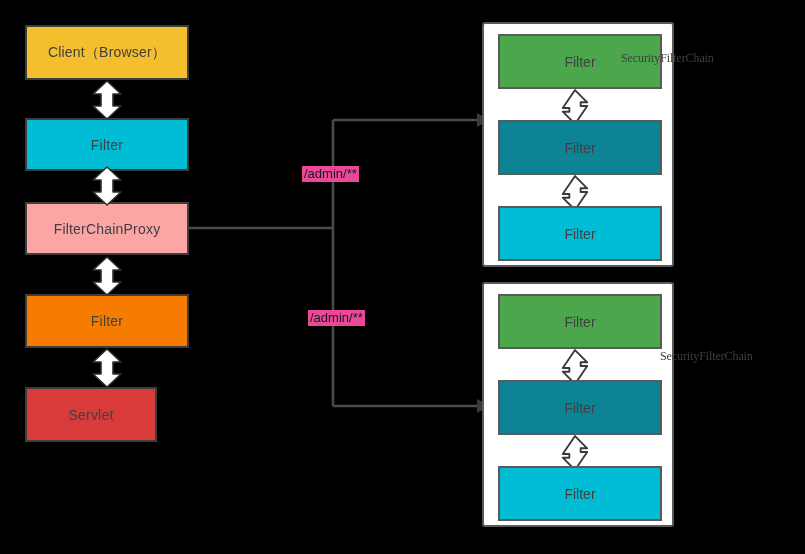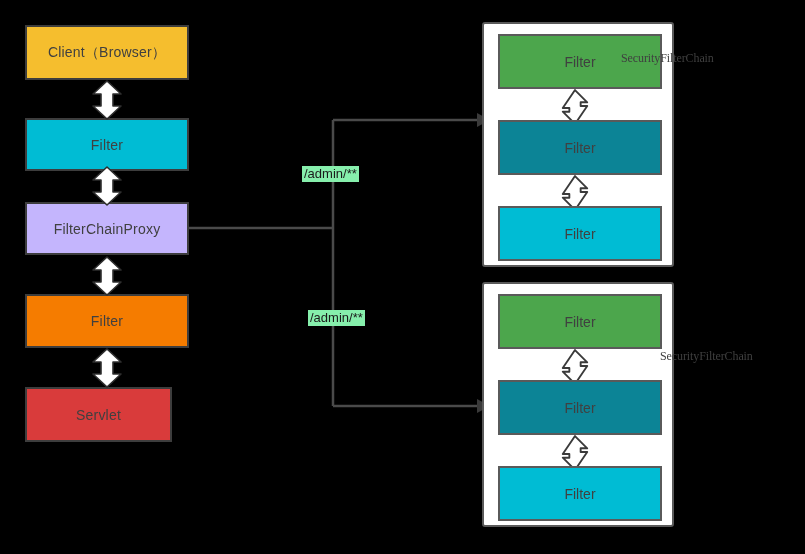--- a/index.html
+++ b/index.html
@@ -27,21 +27,21 @@
     color: #404040;
     font-size: 14px;
     font-family: "Liberation Sans", sans-serif;
     letter-spacing: .2px;
     white-space: nowrap;
   }
 
   
   .client        { background: #F5BE2E; }
   .filter-cyan   { background: #00BCD4; }
-  .proxy         { background: #c4b5fd; }
+  .proxy         { background: #fca5a5; }
   .filter-orange { background: #F57C00; }
   .servlet       { background: #D93B3B; }
 
   
   .chain-panel {
     position: absolute;
     box-sizing: border-box;
     background: #ffffff;
     border: 2px solid #5a5a5a;
     border-radius: 3px;
@@ -82,21 +82,21 @@
   #connectors {
     position: absolute;
     left: 0; top: 0;
     width: 805px;
     height: 554px;
   }
 
   
   .route-label {
     position: absolute;
-    background: #86efac;
+    background: #ec4899;
     color: #1a1a1a;
     font-size: 13px;
     font-family: "Liberation Sans", sans-serif;
     padding: 1px 2px;
     white-space: nowrap;
     line-height: 14px;
   }
 </style>
 </head>
 <body>
@@ -125,21 +125,21 @@
   </div>
 
   <div class="node proxy" style="left:25px; top:202px; width:164px; height:53px;">
     <span>FilterChainProxy</span>
   </div>
 
   <div class="node filter-orange" style="left:25px; top:294px; width:164px; height:54px;">
     <span>Filter</span>
   </div>
 
-  <div class="node servlet" style="left:25px; top:387px; width:147px; height:55px;">
+  <div class="node servlet" style="left:25px; top:387px; width:132px; height:55px;">
     <span>Servlet</span>
   </div>
 
   <svg class="dbl-arrow" style="left:90px; top:80px;" viewBox="0 0 34 40" xmlns="http://www.w3.org/2000/svg">
     <polygon points="17,1 31,14 23,14 23,26 31,26 17,39 3,26 11,26 11,14 3,14" fill="#ffffff" stroke="#2e2e2e" stroke-width="1.6" stroke-linejoin="round"></polygon>
   </svg>
 
   <svg class="dbl-arrow" style="left:90px; top:166px;" viewBox="0 0 34 40" xmlns="http://www.w3.org/2000/svg">
     <polygon points="17,1 31,14 23,14 23,26 31,26 17,39 3,26 11,26 11,14 3,14" fill="#ffffff" stroke="#2e2e2e" stroke-width="1.6" stroke-linejoin="round"></polygon>
   </svg>

